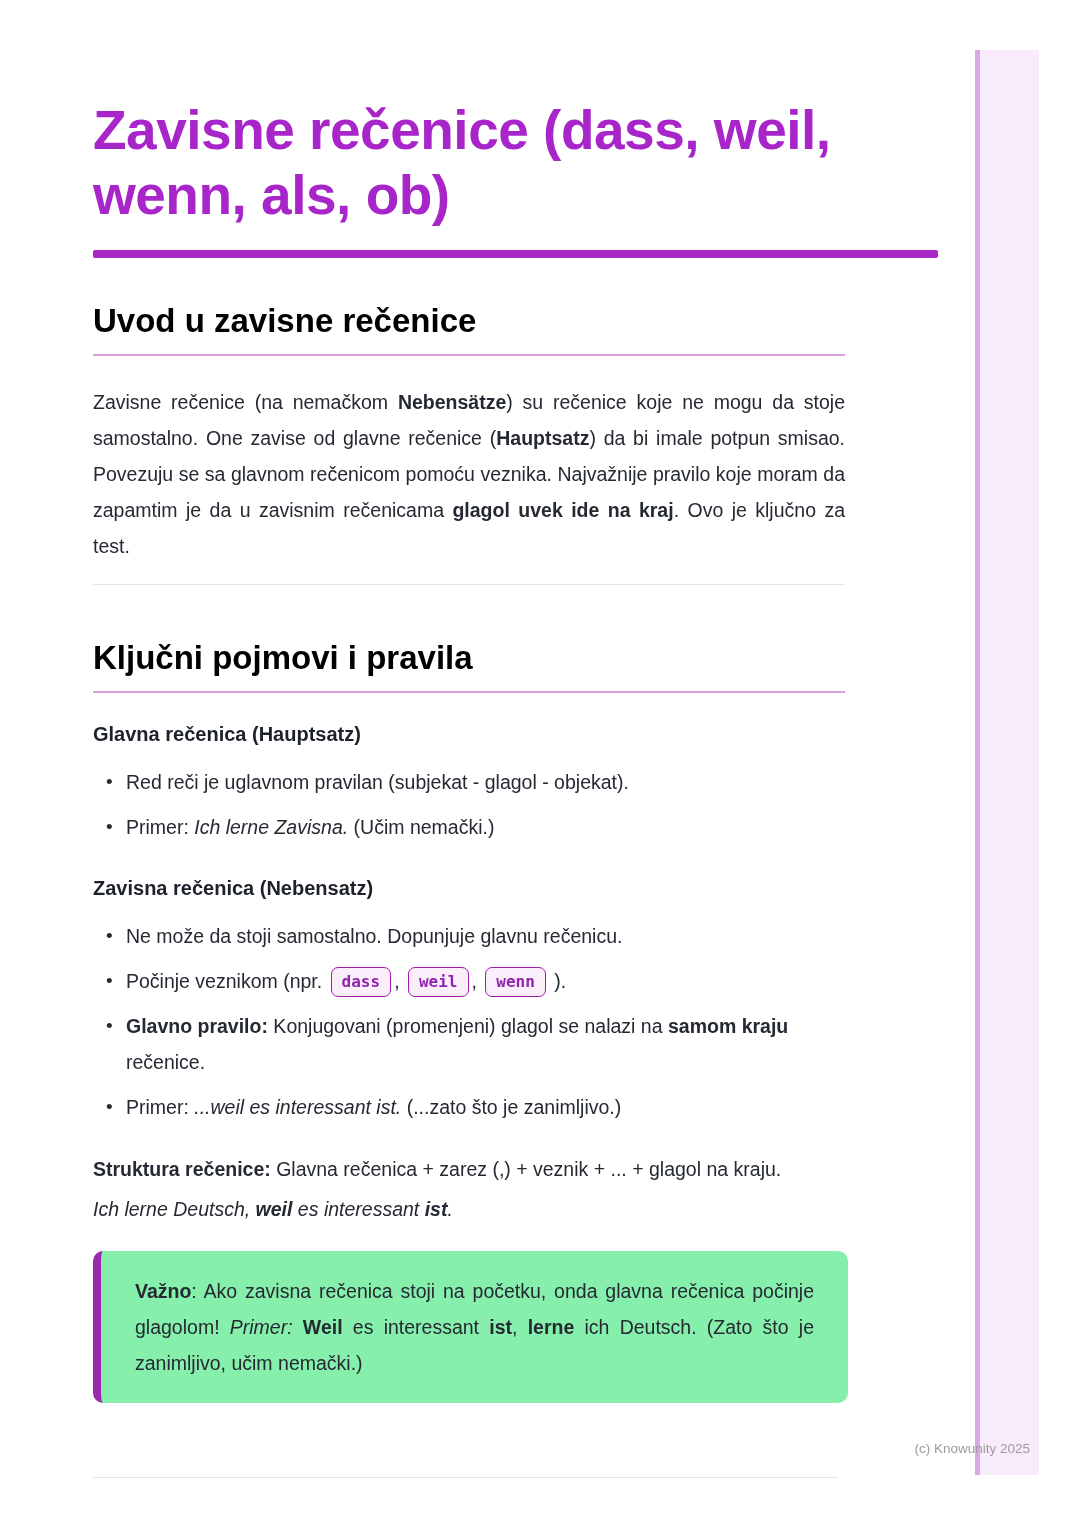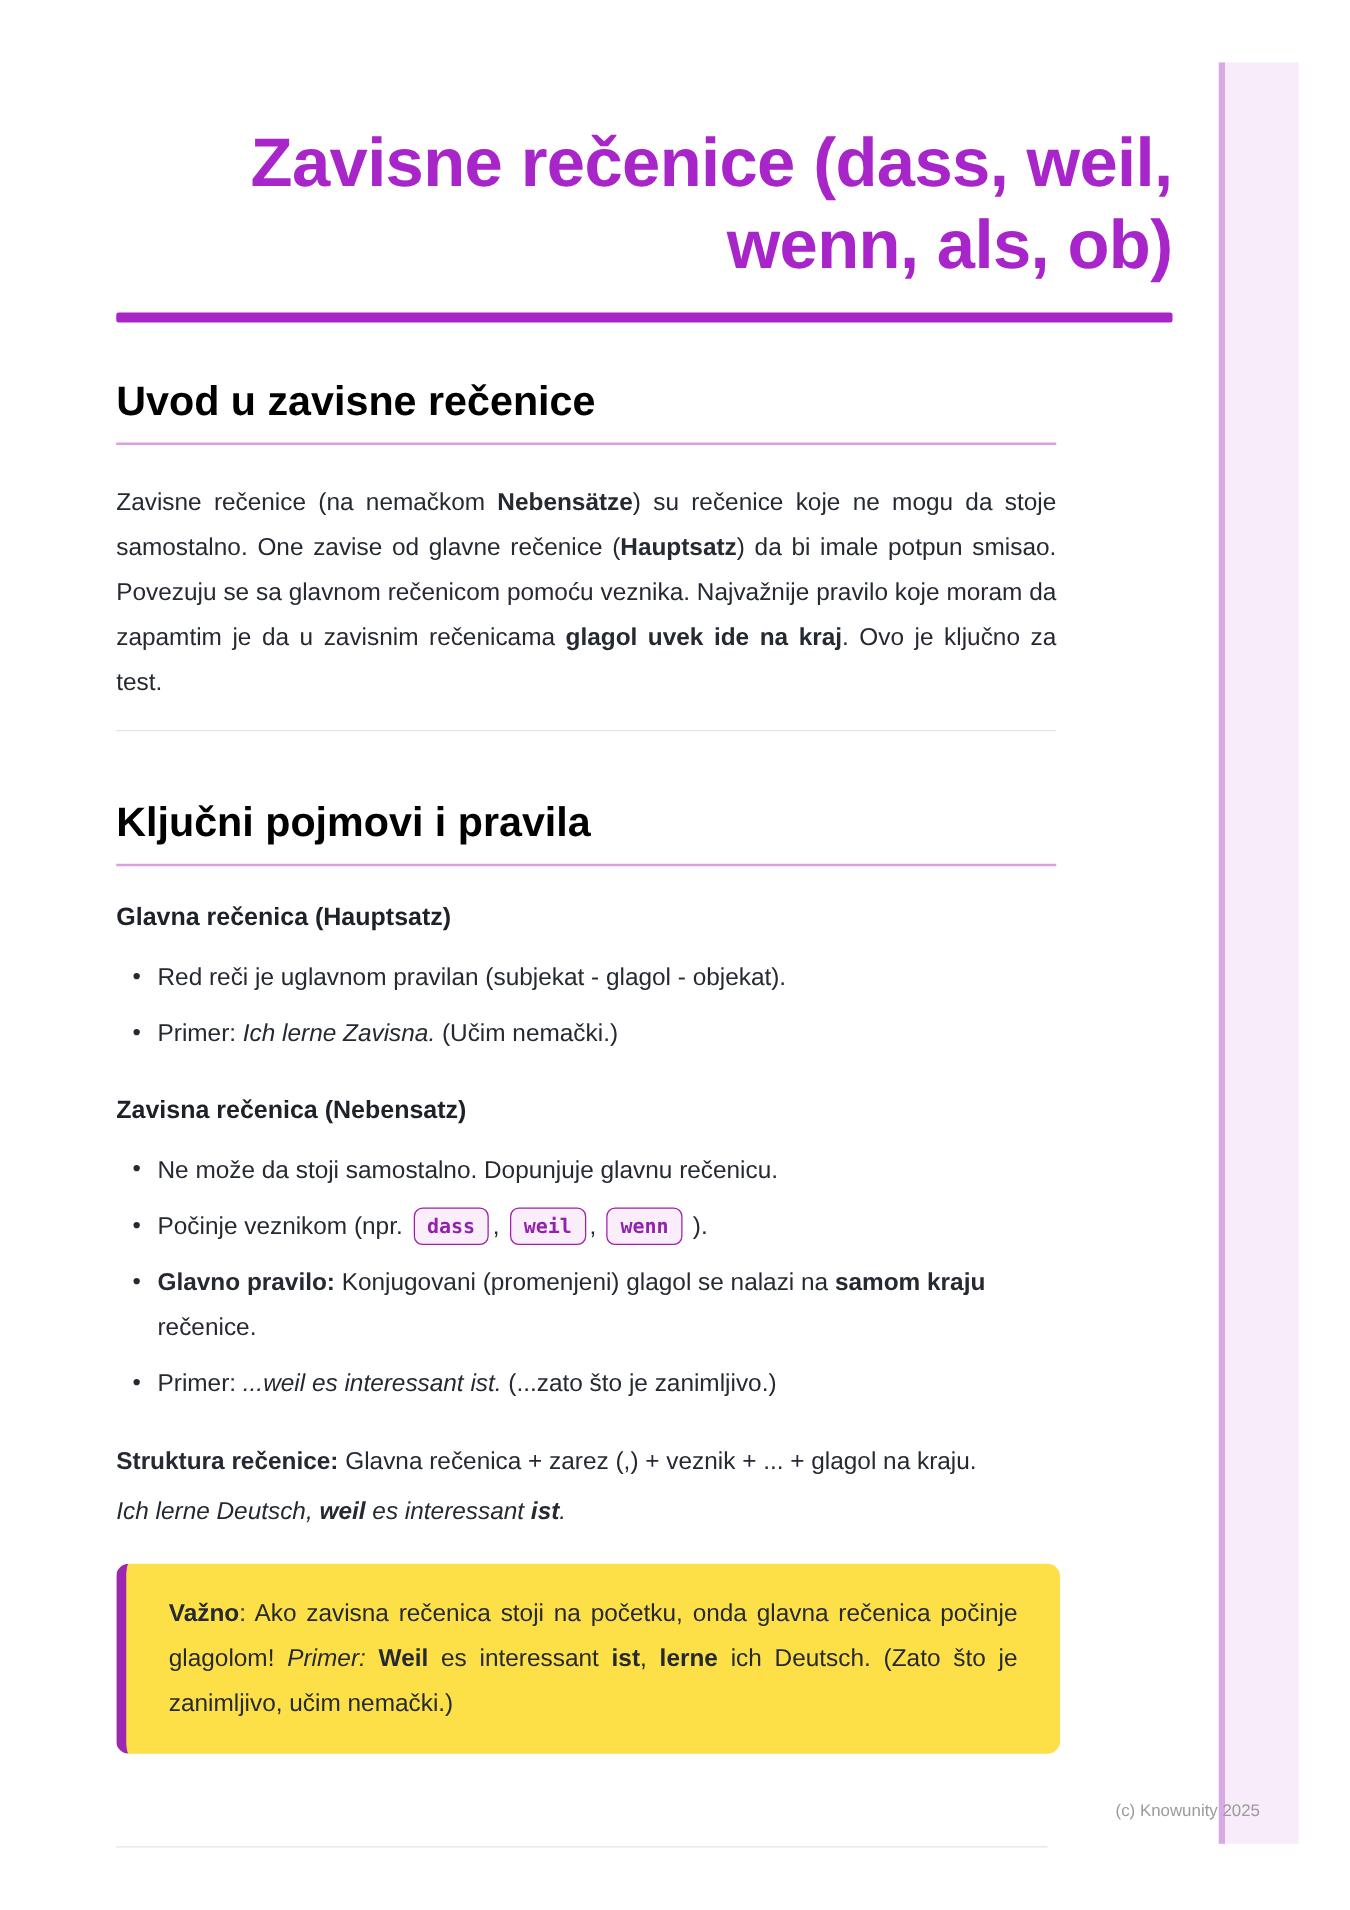--- a/index.html
+++ b/index.html
@@ -22,21 +22,20 @@
     width: 752px;
   }
   h1.page-title {
     margin: 98px 0 0 0;
     width: 845px;
     font-size: 55px;
     line-height: 1.18;
     font-weight: 800;
     letter-spacing: -0.5px;
     color: #a826c9;
-    text-align: right;
   }
   .title-rule {
     width: 845px;
     height: 8px;
     background: #a825c6;
     border: none;
     border-radius: 2px;
     margin: 22px 0 0 0;
   }
   h2.section-heading {
@@ -109,21 +108,21 @@
     top: -1px;
   }
   p.structure-par {
     margin: 24px 0 0 0;
     font-size: 19.5px;
     line-height: 40px;
     text-align: left;
   }
   .callout {
     margin: 22px 0 0 0;
-    background: #fde047;
+    background: #86efac;
     border-left: 8px solid #9c27b0;
     border-radius: 10px;
     padding: 22px 34px 22px 34px;
     box-sizing: border-box;
     width: 755px;
   }
   .callout p {
     margin: 0;
     font-size: 19.5px;
     line-height: 36px;
@@ -136,21 +135,21 @@
     width: 64px;
     height: 1425px;
     background: #f8ecfa;
     border-left: 5px solid #d9a9e3;
     box-sizing: border-box;
     z-index: 1;
   }
   .page-footer {
     position: absolute;
     top: 1441px;
-    right: 72px;
+    right: 50px;
     font-size: 13.5px;
     color: #9b9b9b;
     z-index: 2;
   }
   .bottom-divider {
     position: absolute;
     left: 93px;
     top: 1469px;
     width: 745px;
     border: none;

